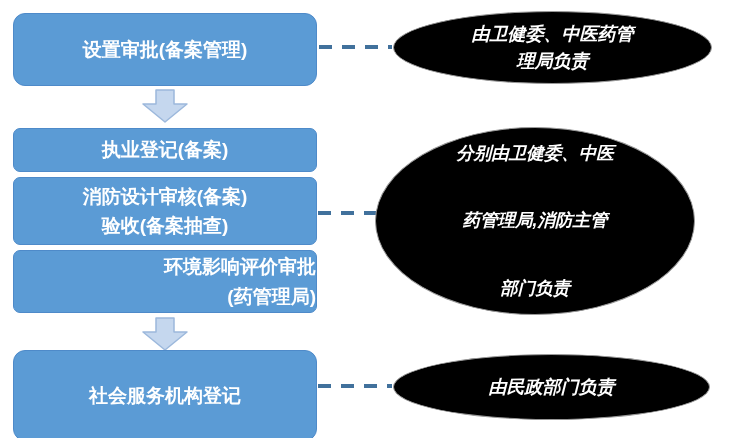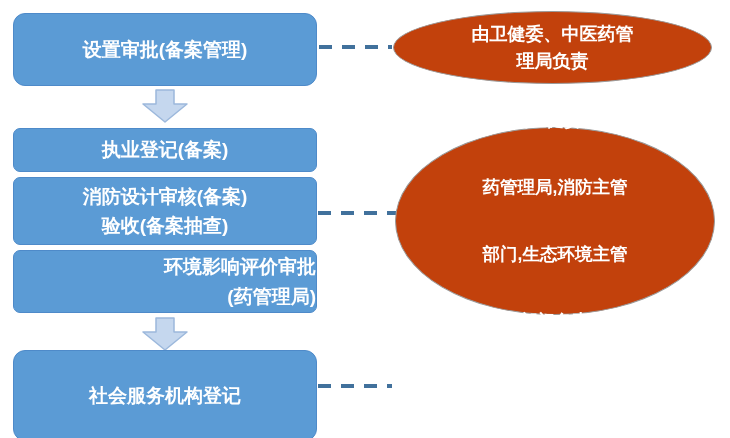--- a/index.html
+++ b/index.html
@@ -27,30 +27,31 @@
     font-size: 19px;
     line-height: 1.55;
     text-align: center;
   }
   .flow-box.r-big { border-radius: 12px; }
   .flow-box.r-small { border-radius: 7px; }
   .flow-box span { display: block; }
   .ellipse {
     position: absolute;
     box-sizing: border-box;
-    background: #c2410c;
+    background: #000000;
     border: 1px solid #9a9a9a;
     border-radius: 50%;
     display: flex;
     flex-direction: column;
     align-items: center;
     justify-content: center;
     color: #ffffff;
     font-weight: bold;
     text-align: center;
+    font-style: italic;
   }
   .ellipse span { display: block; }
   .ellipse.small-text { font-size: 18px; line-height: 1.45; }
   .ellipse.mid-text { font-size: 17.5px; line-height: 1.55; }
   .connector {
     position: absolute;
     height: 4px;
     background: repeating-linear-gradient(90deg, #41719C 0 13px, transparent 13px 23px);
   }
   .down-arrow { position: absolute; }
@@ -92,21 +93,23 @@
 
   <div class="connector" style="left:319px; top:45px; width:73px;"></div>
   <div class="connector" style="left:318px; top:211px; width:78px;"></div>
   <div class="connector" style="left:318px; top:384px; width:74px;"></div>
 
   <div class="ellipse small-text" style="left:393px; top:11px; width:319px; height:73px;">
     <span>由卫健委、中医药管</span>
     <span>理局负责</span>
   </div>
 
-  <div class="ellipse mid-text" style="left:395px; top:127px; width:320px; height:188px;gap:40px;">
+  <div class="ellipse mid-text" style="left:375px; top:127px; width:320px; height:188px;gap:40px;">
     <span>分别由卫健委、中医</span>
     <span>药管理局,消防主管</span>
-    <span>部门,生态环境主管</span>
     <span>部门负责</span>
   </div>
 
+  <div class="ellipse small-text" style="left:393px; top:354px; width:317px; height:66px;">
+    <span>由民政部门负责</span>
+  </div>
 
 </div>
 
 </body></html>

